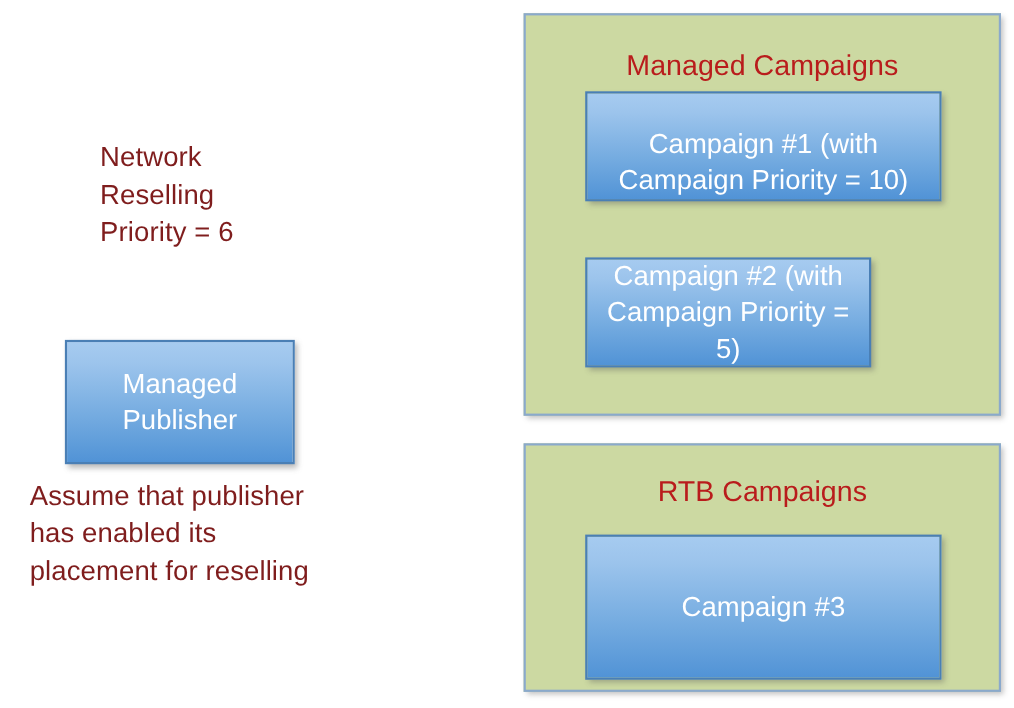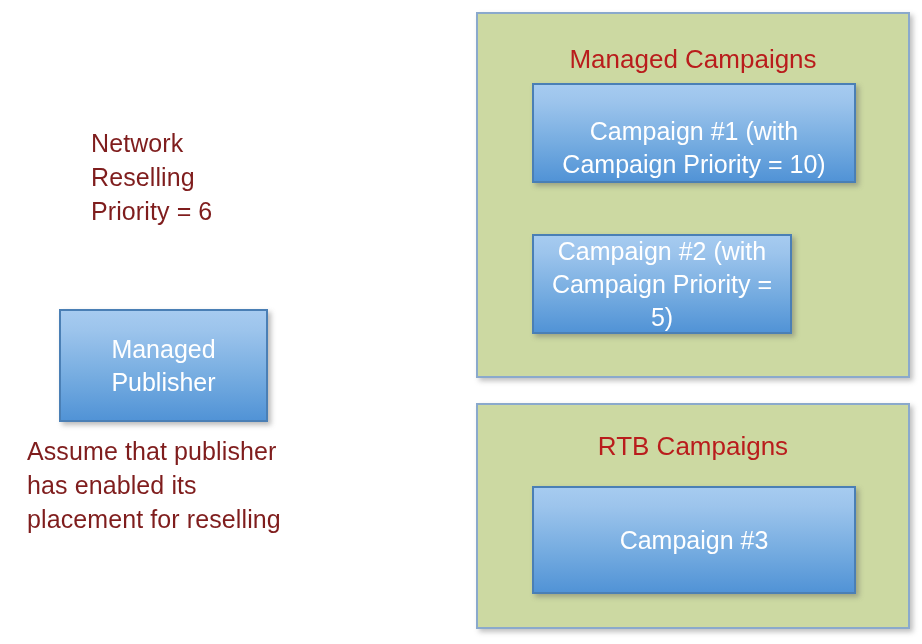--- a/index.html
+++ b/index.html
@@ -111,21 +111,21 @@
   #box-campaign-2 {
     left: 54px;
     top: 220px;
     width: 260px;
     height: 100px;
   }
   #box-campaign-3 {
     left: 54px;
     top: 81px;
     width: 324px;
-    height: 108px;
+    height: 132px;
   }
 </style>
 </head>
 <body>
 
 <div id="canvas">
 
   <div class="note" id="note-network-priority">Network
 Reselling
 Priority = 6</div>

